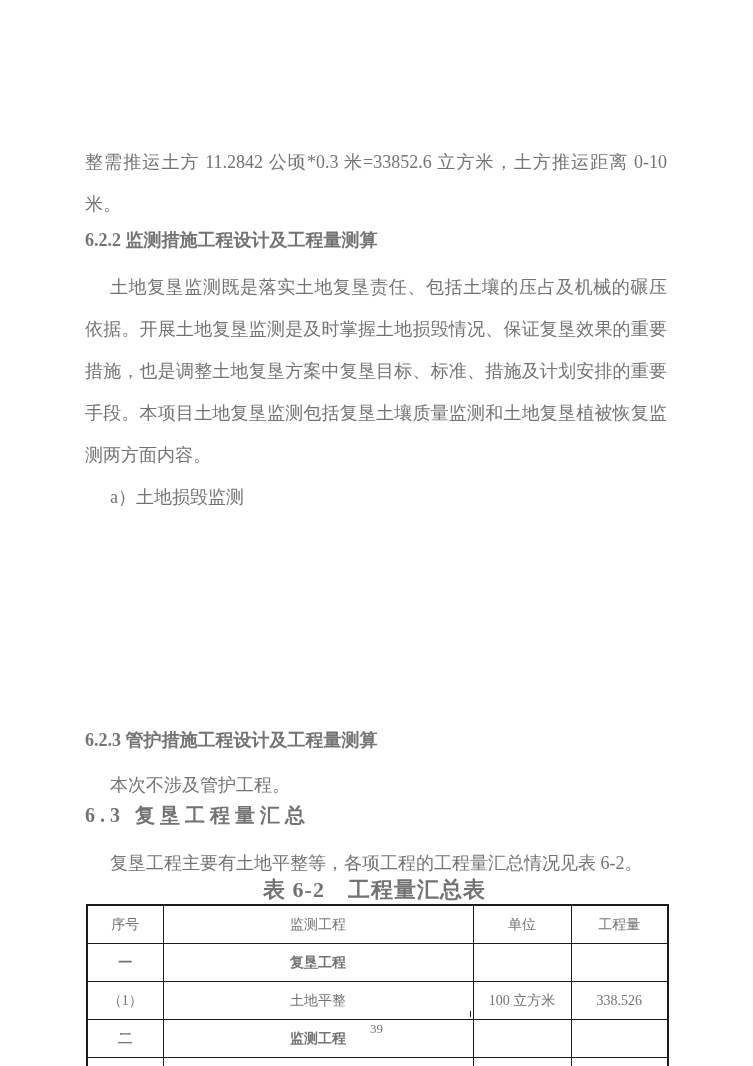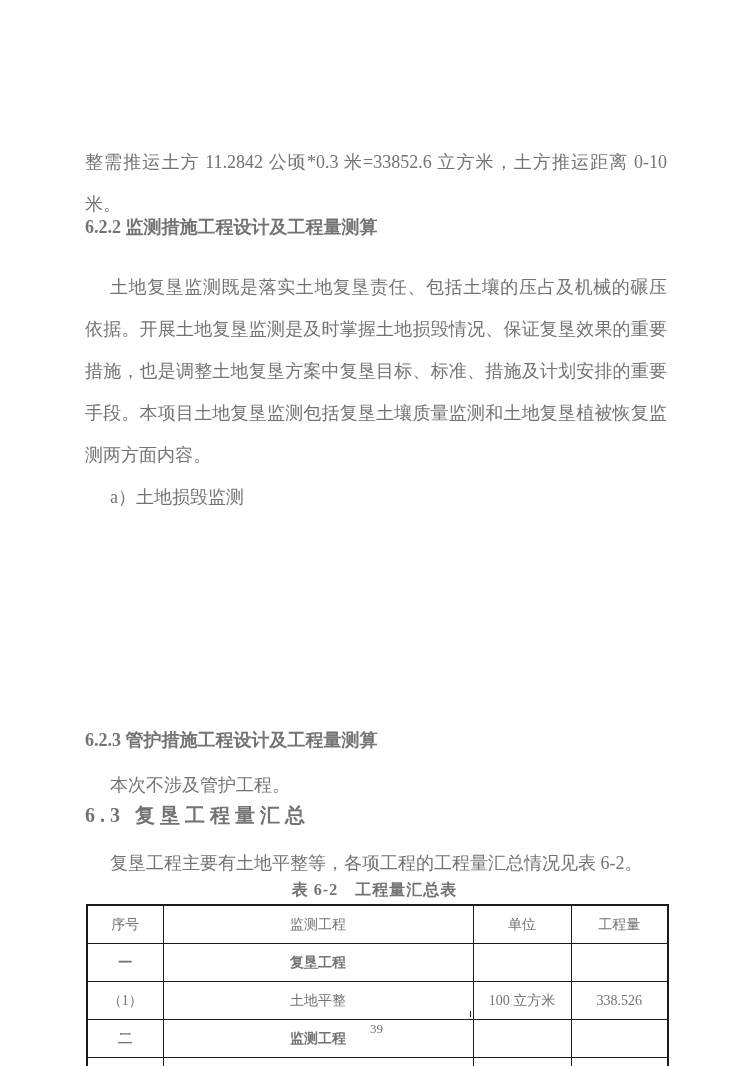--- a/index.html
+++ b/index.html
@@ -42,21 +42,21 @@
   .heading-major {
     font-size: 20px;
     letter-spacing: 5px;
   }
   .table-caption {
     position: absolute;
     left: 0;
     width: 749px;
     text-align: center;
     font-weight: bold;
-    font-size: 16px;
+    font-size: 22px;
     line-height: 18px;
     letter-spacing: 1px;
   }
   table.qty {
     position: absolute;
     left: 86px;
     top: 856px;
     width: 581px;
     border-collapse: collapse;
     table-layout: fixed;
@@ -94,21 +94,21 @@
 </head>
 <body>
 
 <div class="page">
 
   <div class="para" style="top:93px">
     <span class="line j">整需推运土方 11.2842 公顷*0.3 米=33852.6 立方米，土方推运距离 0-10</span>
     <span class="line l">米。</span>
   </div>
 
-  <div class="heading" style="top:167px">6.2.2 监测措施工程设计及工程量测算</div>
+  <div class="heading" style="top:180px">6.2.2 监测措施工程设计及工程量测算</div>
 
   <div class="para" style="top:218px">
     <span class="line j indent">土地复垦监测既是落实土地复垦责任、包括土壤的压占及机械的碾压</span>
     <span class="line j">依据。开展土地复垦监测是及时掌握土地损毁情况、保证复垦效果的重要</span>
     <span class="line j">措施，也是调整土地复垦方案中复垦目标、标准、措施及计划安排的重要</span>
     <span class="line j">手段。本项目土地复垦监测包括复垦土壤质量监测和土地复垦植被恢复监</span>
     <span class="line l">测两方面内容。</span>
   </div>
 
   <div class="para" style="top:428px">

